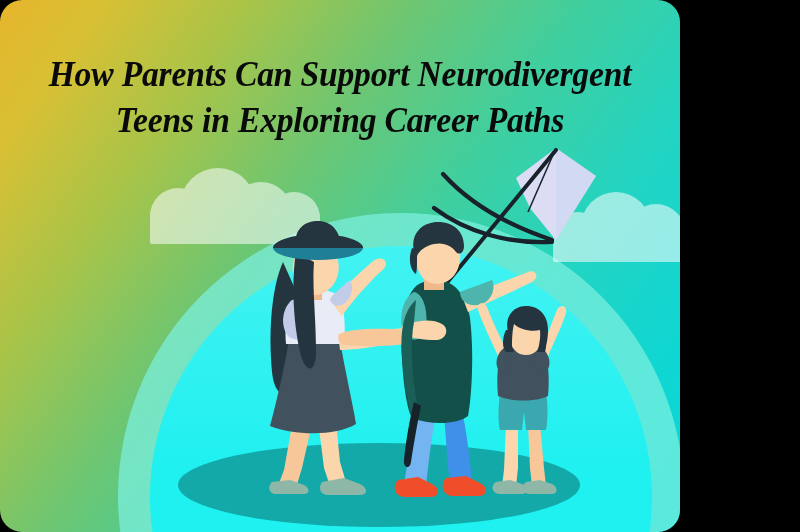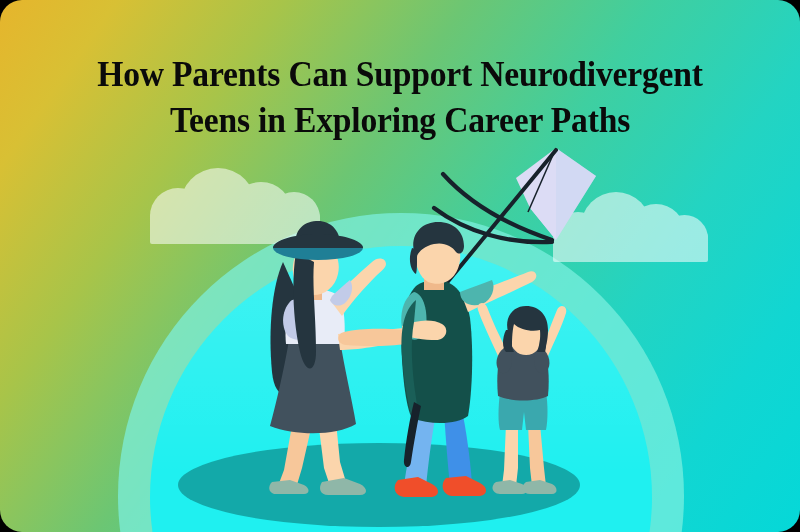--- a/index.html
+++ b/index.html
@@ -1,31 +1,32 @@
 <!DOCTYPE html>
 <html><head>
 <meta charset="utf-8">
 <style>
   html,body{margin:0;padding:0;background:#000;}
   body{width:800px;height:532px;overflow:hidden;font-family:"Liberation Serif",serif;}
 
   #poster{
     position:relative;
-    width:800px;height:532px;
+    width:680px;height:532px;
     border-radius:22px;
     overflow:hidden;
     background:linear-gradient(125deg,
         #e6b52c 0%,
         #d8c034 10%,
         #a8c449 24%,
         #6cc673 40%,
         #3fcfa0 56%,
         #23d4c2 72%,
         #11d6d2 86%,
         #05d8d8 100%);
+    font-style:italic;
   }
 
   
   .scene{position:absolute;inset:0;}
 
   .ring{
     position:absolute;
     left:118px; top:213px;
     width:566px; height:566px;
     border-radius:50%;

